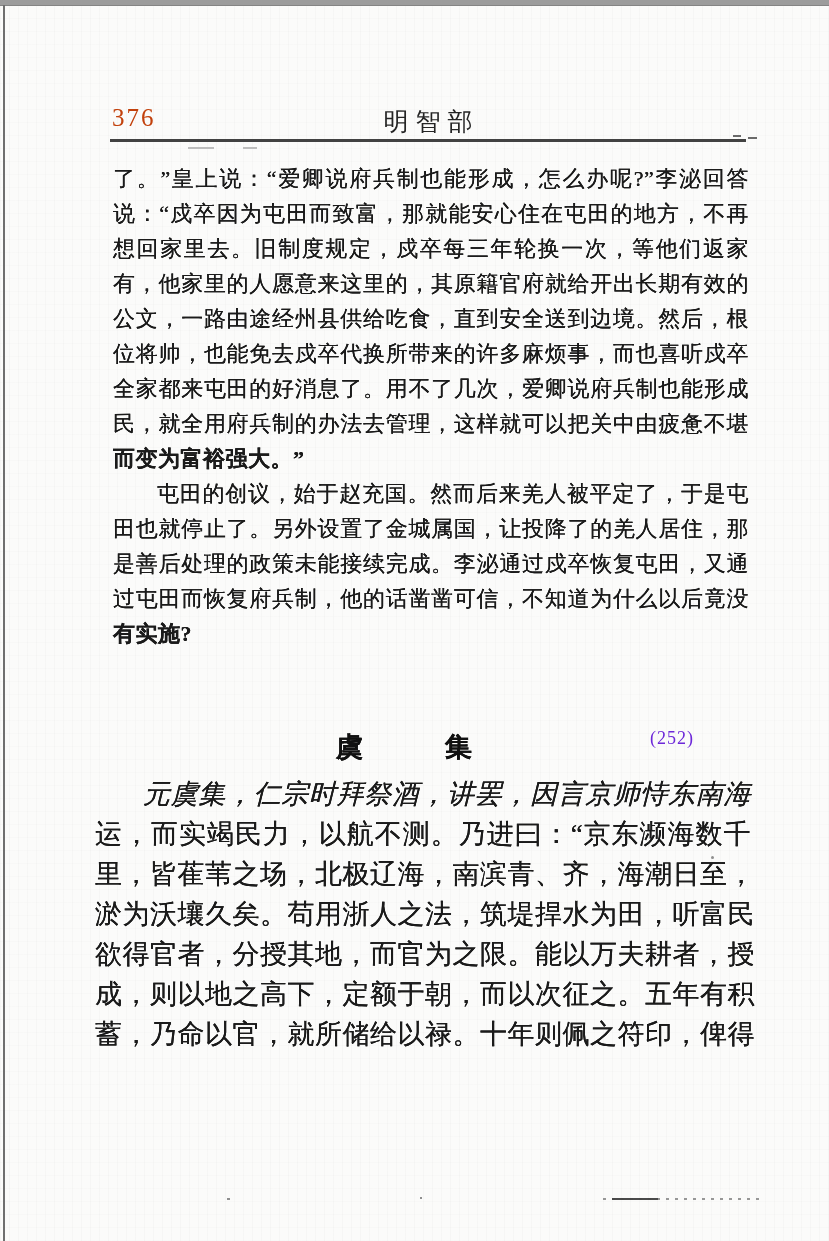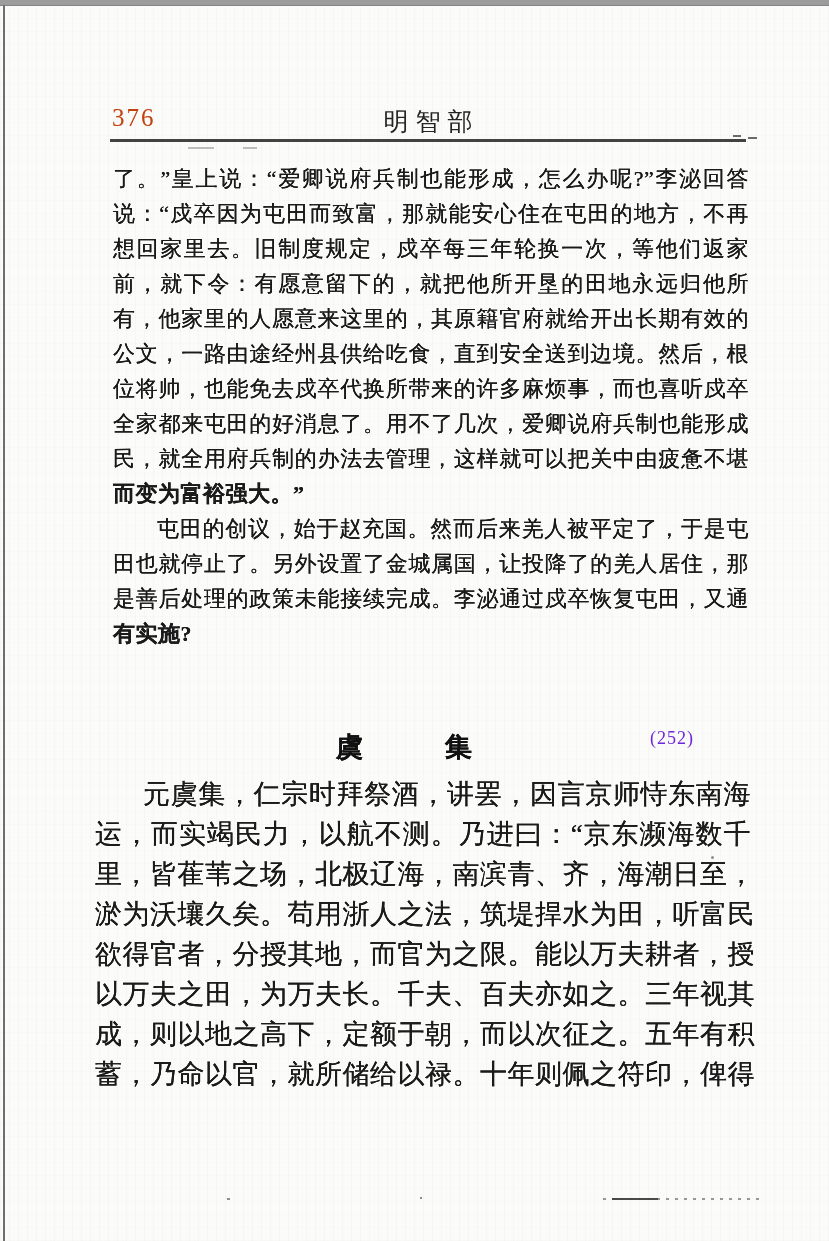--- a/index.html
+++ b/index.html
@@ -34,21 +34,21 @@
     position:absolute;left:95px;top:774px;width:656px;
     font-size:27px;line-height:40px;letter-spacing:0.5px;
     text-shadow:0 0 0.5px #000;
   }
   .l{
     width:100%;white-space:nowrap;
     text-align:justify;text-align-last:justify;text-justify:inter-character;
   }
   .l.short{text-align:left;text-align-last:left;font-weight:bold;}
   .l.ind2{text-indent:44px;}
-  .l.indbig{text-indent:48px;}
+  .l.indbig{text-indent:48px;font-style:italic;}
 
   .titlerow{position:absolute;left:113px;top:729px;width:637px;height:38px;}
   .tchar{position:absolute;top:0;font-size:27px;font-weight:bold;color:#111;text-shadow:0 0 0.6px #000;}
   .tnum{position:absolute;top:-1px;font-size:18px;color:#6d28d9;letter-spacing:1px;}
 
   
   .smudge-solid{position:absolute;left:612px;top:1198px;width:46px;height:2px;background:#4a4a4a;}
   .smudge-dots{
     position:absolute;left:603px;top:1197px;width:158px;height:4px;
     background:
@@ -69,46 +69,45 @@
 <div class="headrule"></div>
 <div class="mark" style="left:733px;top:135px;width:8px;height:2px;"></div>
 <div class="mark" style="left:748px;top:137px;width:9px;height:2px;"></div>
 <div class="faintmark" style="left:188px;top:147px;width:26px;height:2px;"></div>
 <div class="faintmark" style="left:243px;top:147px;width:14px;height:2px;"></div>
 
 <div class="col1">
   <div class="l">了。”皇上说：“爱卿说府兵制也能形成，怎么办呢?”李泌回答</div>
   <div class="l">说：“戍卒因为屯田而致富，那就能安心住在屯田的地方，不再</div>
   <div class="l">想回家里去。旧制度规定，戍卒每三年轮换一次，等他们返家</div>
-  <div class="l">前，就下令：有愿意留下的，就把他所开垦的田地永远归他所</div>
   <div class="l">有，他家里的人愿意来这里的，其原籍官府就给开出长期有效的</div>
   <div class="l">公文，一路由途经州县供给吃食，直到安全送到边境。然后，根</div>
   <div class="l">位将帅，也能免去戍卒代换所带来的许多麻烦事，而也喜听戍卒</div>
   <div class="l">全家都来屯田的好消息了。用不了几次，爱卿说府兵制也能形成</div>
   <div class="l">民，就全用府兵制的办法去管理，这样就可以把关中由疲惫不堪</div>
   <div class="l short">而变为富裕强大。”</div>
   <div class="l ind2">屯田的创议，始于赵充国。然而后来羌人被平定了，于是屯</div>
   <div class="l">田也就停止了。另外设置了金城属国，让投降了的羌人居住，那</div>
   <div class="l">是善后处理的政策未能接续完成。李泌通过戍卒恢复屯田，又通</div>
+  <div class="l">过屯田而恢复府兵制，他的话凿凿可信，不知道为什么以后竟没</div>
   <div class="l short">有实施?</div>
 </div>
 
 <div class="titlerow">
   <span class="tchar" style="left:223px;">虞</span>
   <span class="tchar" style="left:332px;">集</span>
   <span class="tnum" style="left:537px;">(252)</span>
 </div>
 
 <div class="col2">
   <div class="l indbig">元虞集，仁宗时拜祭酒，讲罢，因言京师恃东南海</div>
   <div class="l">运，而实竭民力，以航不测。乃进曰：“京东濒海数千</div>
   <div class="l">里，皆萑苇之场，北极辽海，南滨青、齐，海潮日至，</div>
   <div class="l">淤为沃壤久矣。苟用浙人之法，筑堤捍水为田，听富民</div>
   <div class="l">欲得官者，分授其地，而官为之限。能以万夫耕者，授</div>
-  <div class="l">以万夫之田，为万夫长。千夫、百夫亦如之。三年视其</div>
   <div class="l">成，则以地之高下，定额于朝，而以次征之。五年有积</div>
   <div class="l">蓄，乃命以官，就所储给以禄。十年则佩之符印，俾得</div>
 </div>
 
 <div class="speck" style="left:711px;top:856px;width:3px;height:3px;border-radius:50%;"></div>
 <div class="smudge-solid"></div>
 <div class="smudge-dots"></div>
 <div class="speck" style="left:227px;top:1198px;width:3px;height:2px;"></div>
 <div class="speck" style="left:420px;top:1197px;width:2px;height:2px;"></div>
 

